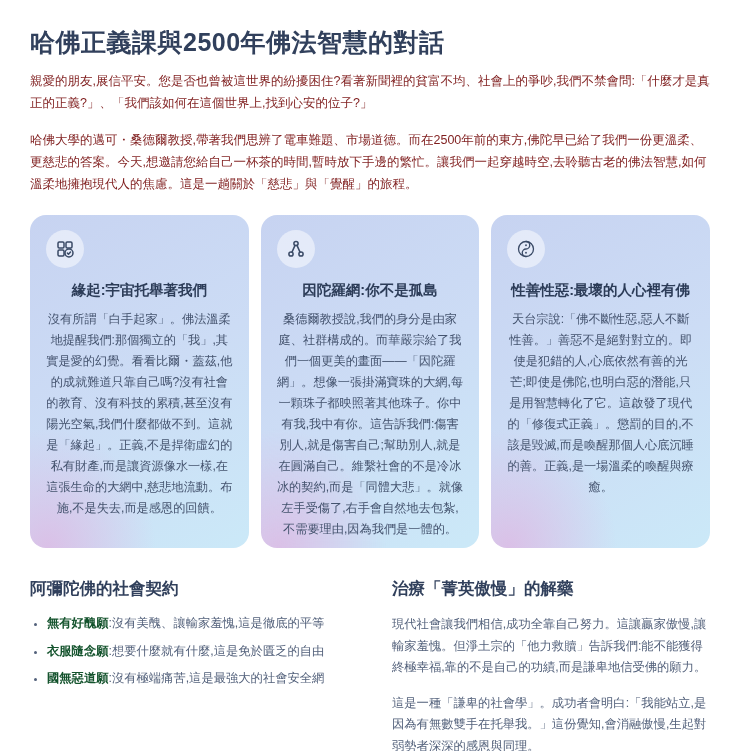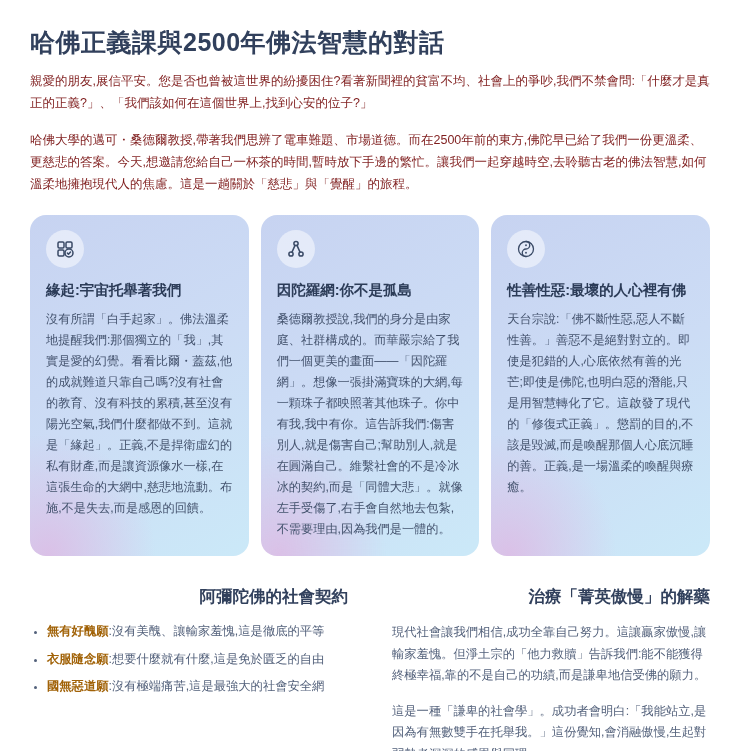--- a/index.html
+++ b/index.html
@@ -29,24 +29,25 @@
   }
 
   .cards {
     display: flex;
     gap: 12px;
     margin: 20px 0 30px 0;
   }
   .card {
     flex: 1 1 0;
     border-radius: 16px;
-    padding: 15px 16px 16px 16px;
+    padding: 15px 16px 8px 16px;
     background:
       radial-gradient(90% 65% at 8% 100%, rgba(221,186,228,0.85) 0%, rgba(221,186,228,0) 55%),
       linear-gradient(150deg, #c7d3f1 0%, #ccdcf5 50%, #cbe9f8 100%);
+    text-align: center;
   }
   .badge {
     width: 38px; height: 38px;
     border-radius: 50%;
     background: rgba(255,255,255,0.5);
     display: flex; align-items: center; justify-content: center;
     margin-bottom: 13px;
     color: #3a4a66;
   }
   .card h3 {
@@ -66,40 +67,39 @@
     display: flex;
     gap: 44px;
     margin-bottom: 10px;
   }
   .columns section { flex: 1 1 0; }
   h2.section-heading {
     font-size: 16.5px;
     font-weight: bold;
     color: #31405c;
     margin: 0 0 14px 0;
-    text-align: right;
   }
   .columns p {
     font-size: 12.3px;
     line-height: 1.75;
     color: #53617b;
     margin: 0 0 14px 0;
   }
   ul.vow-list {
     margin: 0 0 14px 0;
     padding-left: 17px;
   }
   ul.vow-list li {
     font-size: 12.3px;
     line-height: 1.6;
     margin-bottom: 8px;
     color: #53617b;
   }
   ul.vow-list li::marker { color: #53617b; font-size: 11px; }
-  .term { font-weight: bold; color: #a16207; text-align: right; }
+  .term { font-weight: bold; color: #14532d; text-align: right; }
 </style>
 </head>
 <body>
 
 <div class="page">
 
   <h1 class="page-title">哈佛正義課與2500年佛法智慧的對話</h1>
 
   <p class="intro">親愛的朋友,展信平安。您是否也曾被這世界的紛擾困住?看著新聞裡的貧富不均、社會上的爭吵,我們不禁會問:「什麼才是真正的正義?」、「我們該如何在這個世界上,找到心安的位子?」</p>
   <p class="intro">哈佛大學的邁可・桑德爾教授,帶著我們思辨了電車難題、市場道德。而在2500年前的東方,佛陀早已給了我們一份更溫柔、更慈悲的答案。今天,想邀請您給自己一杯茶的時間,暫時放下手邊的繁忙。讓我們一起穿越時空,去聆聽古老的佛法智慧,如何溫柔地擁抱現代人的焦慮。這是一趟關於「慈悲」與「覺醒」的旅程。</p>

